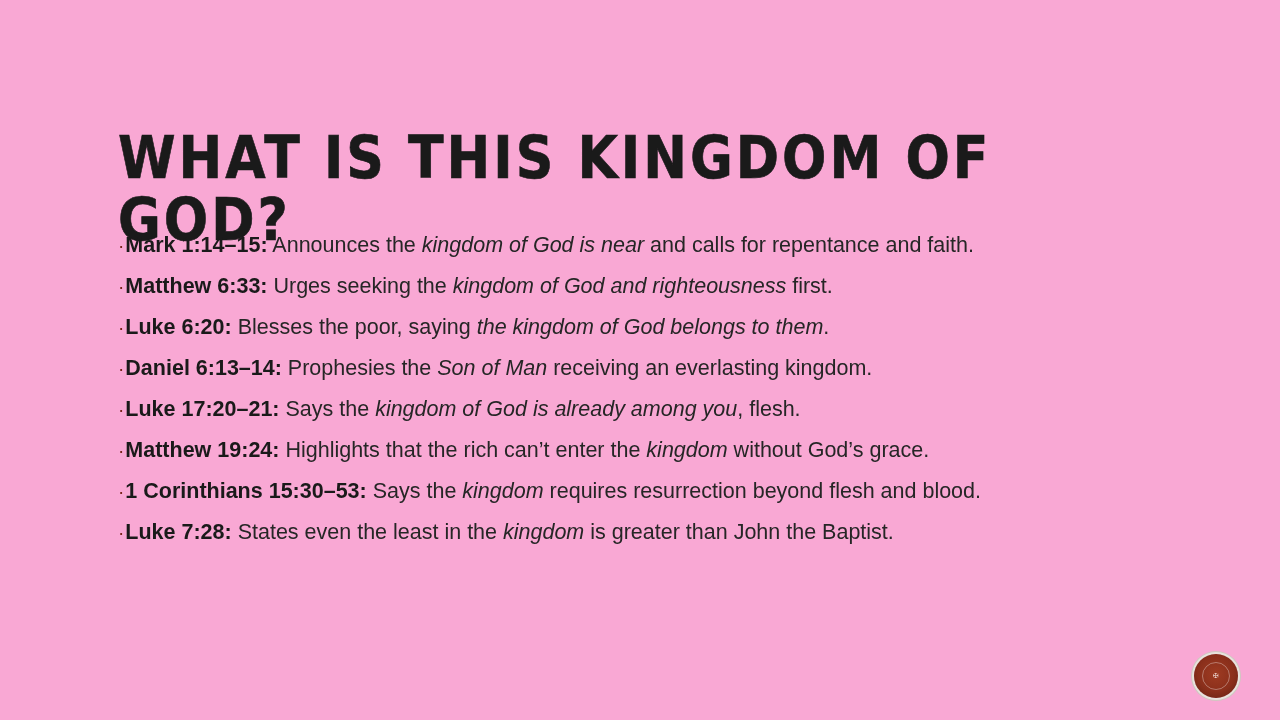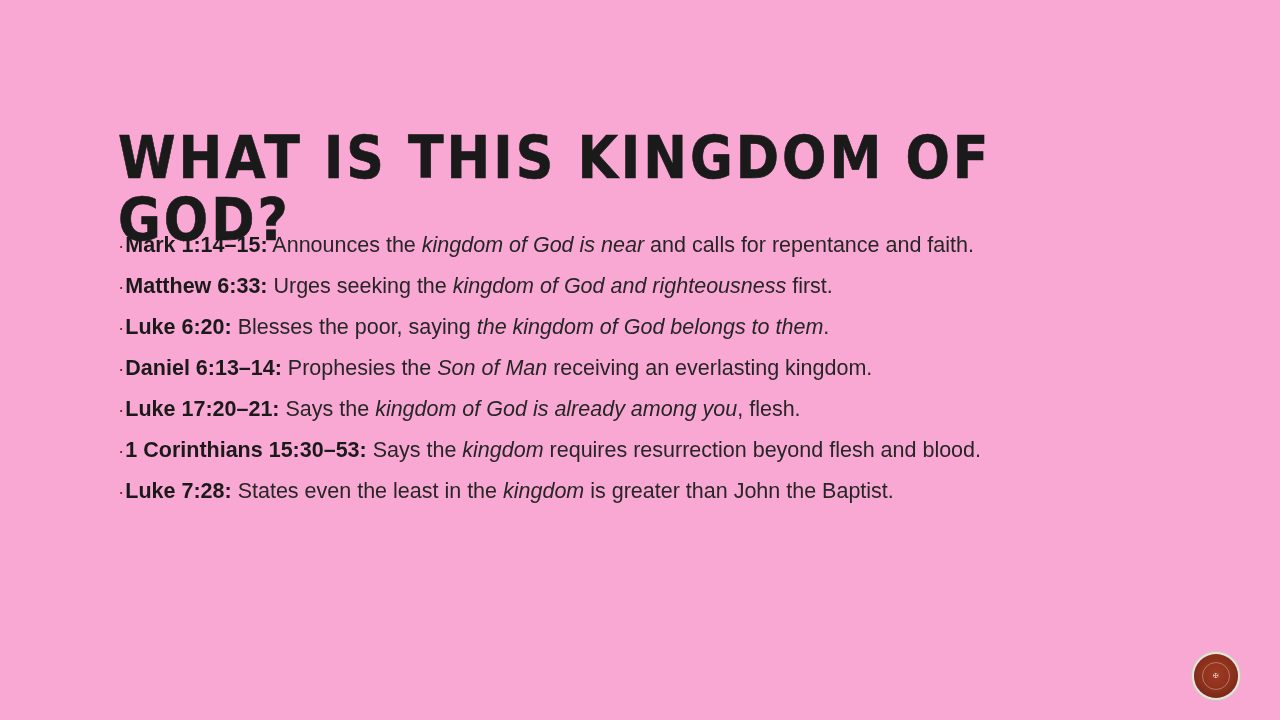--- a/index.html
+++ b/index.html
@@ -114,20 +114,23 @@
     <li class="bullet-row">
       <span class="bullet-dot">·</span><span class="ref">Luke 6:20:</span><span class="txt"> Blesses the poor, saying </span><span class="txt em">the kingdom of God belongs to them</span><span class="txt">.</span>
     </li>
     <li class="bullet-row">
       <span class="bullet-dot">·</span><span class="ref">Daniel 6:13–14:</span><span class="txt"> Prophesies the </span><span class="txt em">Son of Man</span><span class="txt"> receiving an everlasting kingdom.</span>
     </li>
     <li class="bullet-row">
       <span class="bullet-dot">·</span><span class="ref">Luke 17:20–21:</span><span class="txt"> Says the </span><span class="txt em">kingdom of God is already among you</span><span class="txt">, flesh.</span>
     </li>
     <li class="bullet-row">
+      <span class="bullet-dot">·</span><span class="ref">Matthew 19:24:</span><span class="txt"> Highlights that the rich can’t enter the </span><span class="txt em">kingdom</span><span class="txt"> without God’s grace.</span>
+    </li>
+    <li class="bullet-row">
       <span class="bullet-dot">·</span><span class="ref">1 Corinthians 15:30–53:</span><span class="txt"> Says the </span><span class="txt em">kingdom</span><span class="txt"> requires resurrection beyond flesh and blood.</span>
     </li>
     <li class="bullet-row">
       <span class="bullet-dot">·</span><span class="ref">Luke 7:28:</span><span class="txt"> States even the least in the </span><span class="txt em">kingdom</span><span class="txt"> is greater than John the Baptist.</span>
     </li>
   </ul>
 
   <div class="logo">
     <span class="logo-inner">✠</span>
   </div>

